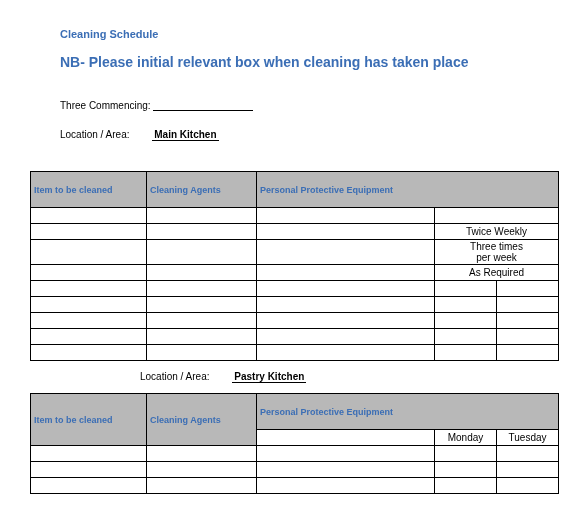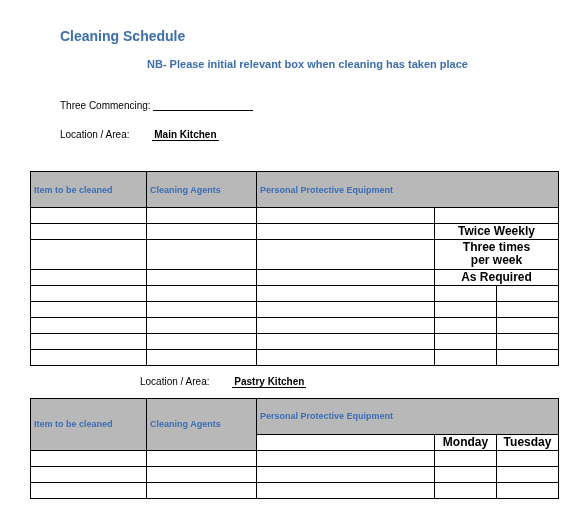--- a/index.html
+++ b/index.html
@@ -8,31 +8,30 @@
       height: 520px;
       background: #fff;
       font-family: Arial, sans-serif;
       font-size: 10px;
       padding: 28px 30px 0 30px;
       overflow: hidden;
     }
     .title {
       color: #3b6eb5;
       font-weight: bold;
-      font-size: 14px;
+      font-size: 11px;
       margin-left: 30px;
       margin-bottom: 14px;
     }
     .nb {
       color: #3b6eb5;
       font-weight: bold;
-      font-size: 11px;
+      font-size: 14px;
       margin-left: 30px;
       margin-bottom: 30px;
-      text-align: center;
     }
     .week-row {
       margin-left: 30px;
       font-size: 10px;
       color: #000;
       margin-bottom: 18px;
     }
     .week-label { font-weight: normal; }
     .week-line {
       display: inline-block;
@@ -67,24 +66,24 @@
       vertical-align: middle;
     }
     th {
       background: #b8b8b8;
       color: #3b6eb5;
       font-weight: bold;
       text-align: left;
       height: 36px;
     }
     .freq {
-      font-weight: bold;
+      font-weight: normal;
       text-align: center;
       line-height: 1.1;
-      font-size: 12px;
+      font-size: 10px;
     }
     .tall { height: 24px; }
     .loc-row2 {
       margin: 10px 0 10px 110px;
       font-size: 10px;
     }
     .col1 { width: 116px; }
     .col2 { width: 110px; }
     .col3 { width: 178px; }
     .col4a { width: 62px; }

